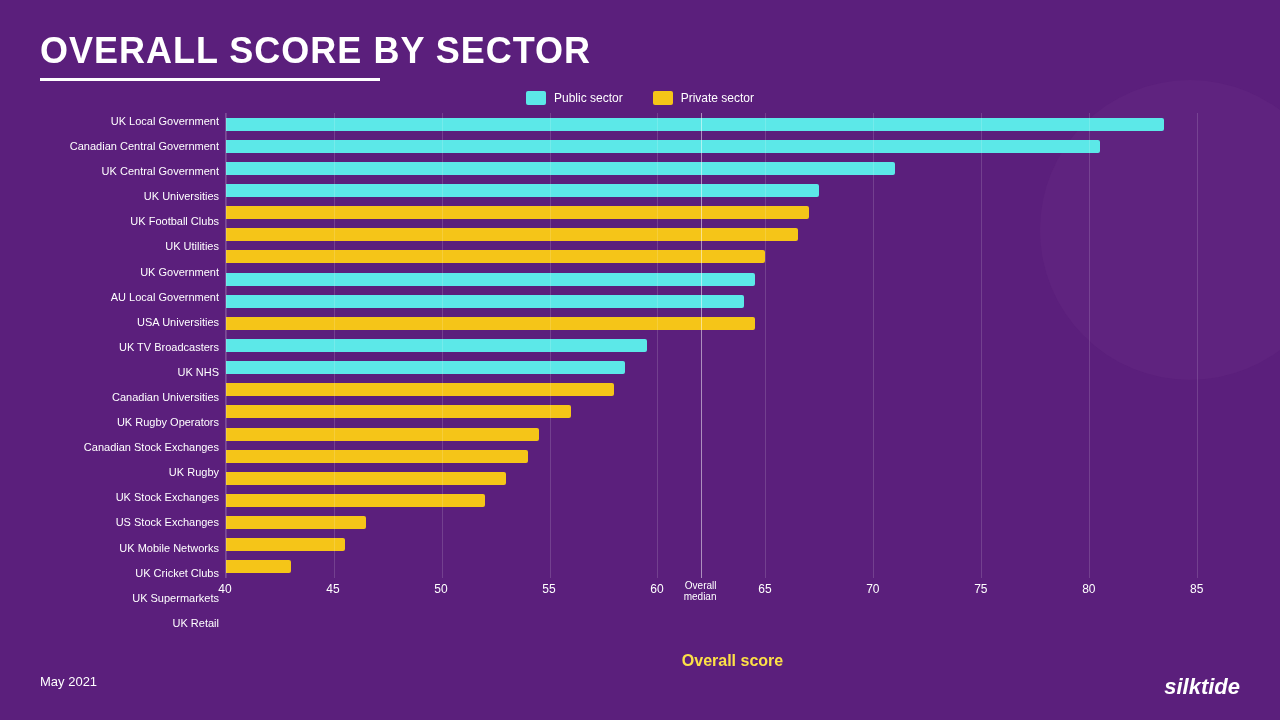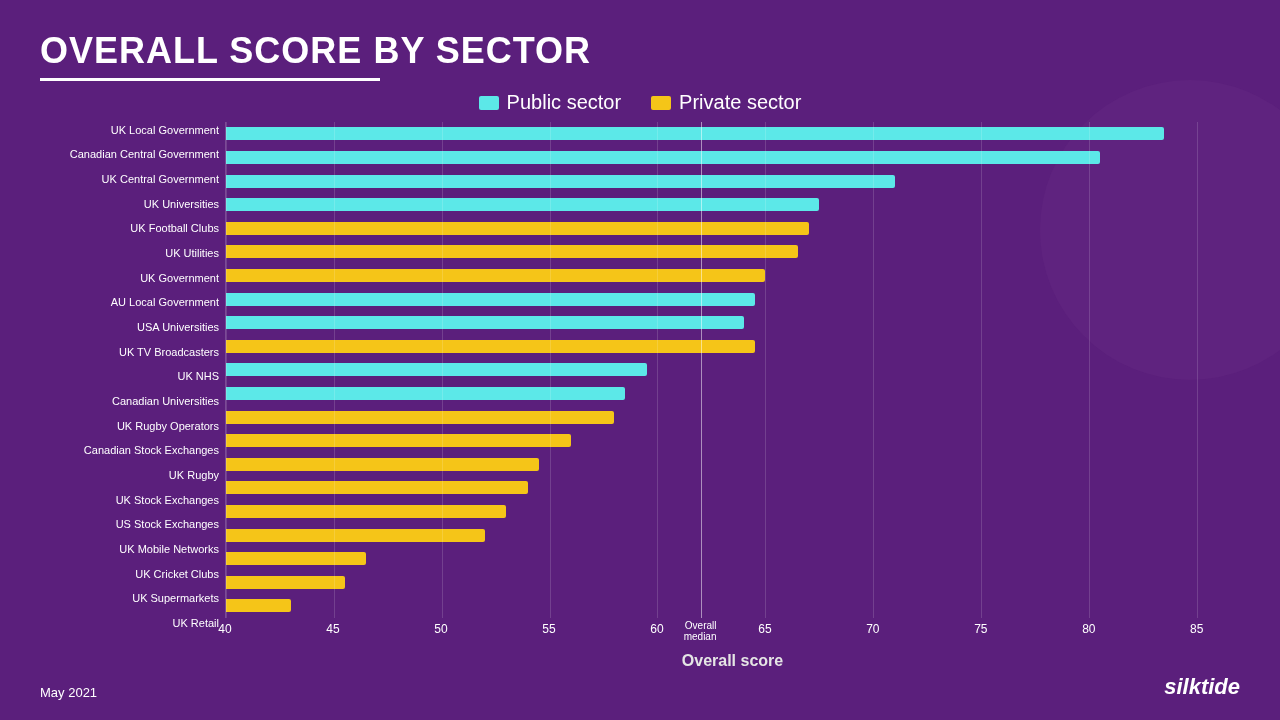--- a/index.html
+++ b/index.html
@@ -45,21 +45,21 @@
       align-items: center;
       justify-content: center;
       gap: 30px;
       margin-bottom: 8px;
     }
     .legend-item {
       display: flex;
       align-items: center;
       gap: 8px;
       color: white;
-      font-size: 20px;
+      font-size: 12px;
     }
     .legend-box {
       width: 20px;
       height: 14px;
       border-radius: 2px;
     }
     .legend-public { background: #5ce8e8; }
     .legend-private { background: #f5c518; }
 
     .chart-area {
@@ -129,20 +129,21 @@
       border-radius: 0 2px 2px 0;
       min-width: 2px;
     }
     .bar-public { background: #5ce8e8; }
     .bar-private { background: #f5c518; }
 
     .x-axis {
       display: flex;
       flex-direction: column;
       padding-top: 4px;
+      gap: 32px;
     }
     .x-ticks {
       display: flex;
       position: relative;
       height: 18px;
     }
     .x-tick {
       position: absolute;
       color: white;
       font-size: 12px;
@@ -151,29 +152,28 @@
     .median-label {
       position: absolute;
       color: white;
       font-size: 10px;
       text-align: right;
       transform: translateX(-50%);
       line-height: 1.1;
     }
     .x-axis-title {
       text-align: center;
-      color: #e5e5e5;
+      color: #fde047;
       font-size: 16px;
       font-weight: bold;
-      margin-top: 12px;
+      margin-top: 20px;
     }
     .footer {
       display: flex;
       justify-content: space-between;
-      align-items: flex-end;
       margin-top: 4px;
     }
     .date-label {
       color: white;
       font-size: 13px;
     }
     .brand {
       color: white;
       font-size: 22px;
       font-weight: bold;

